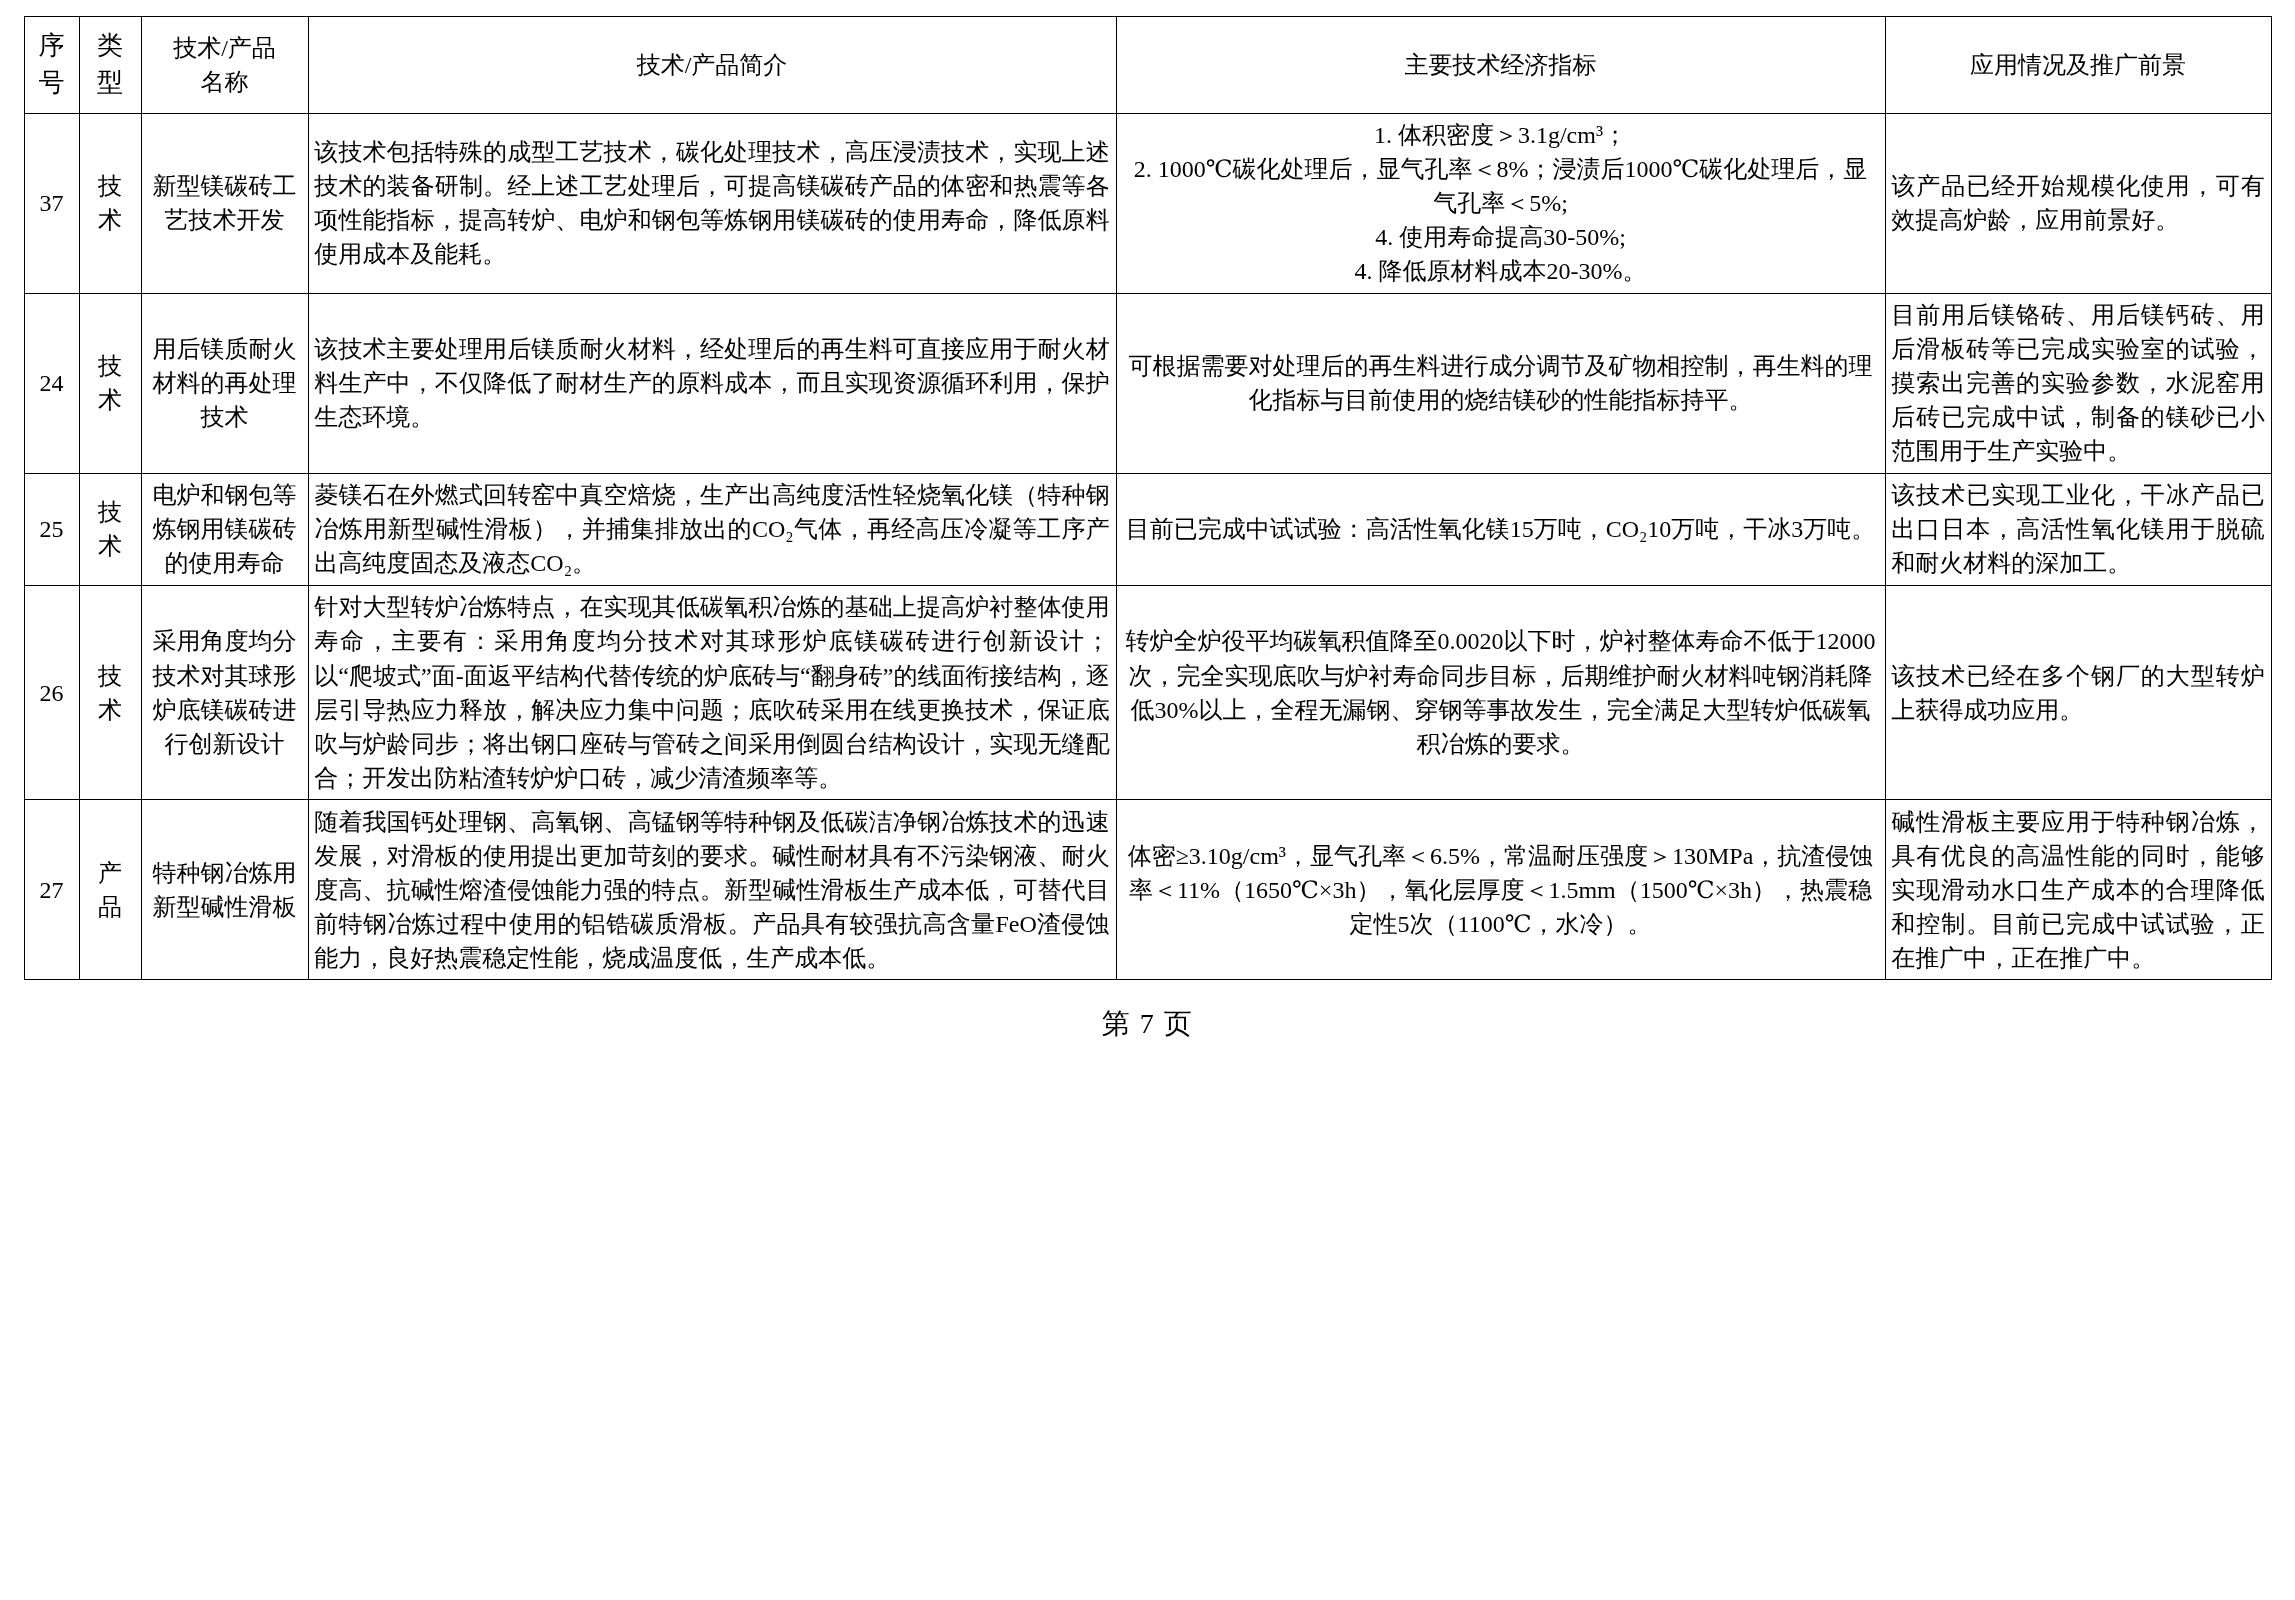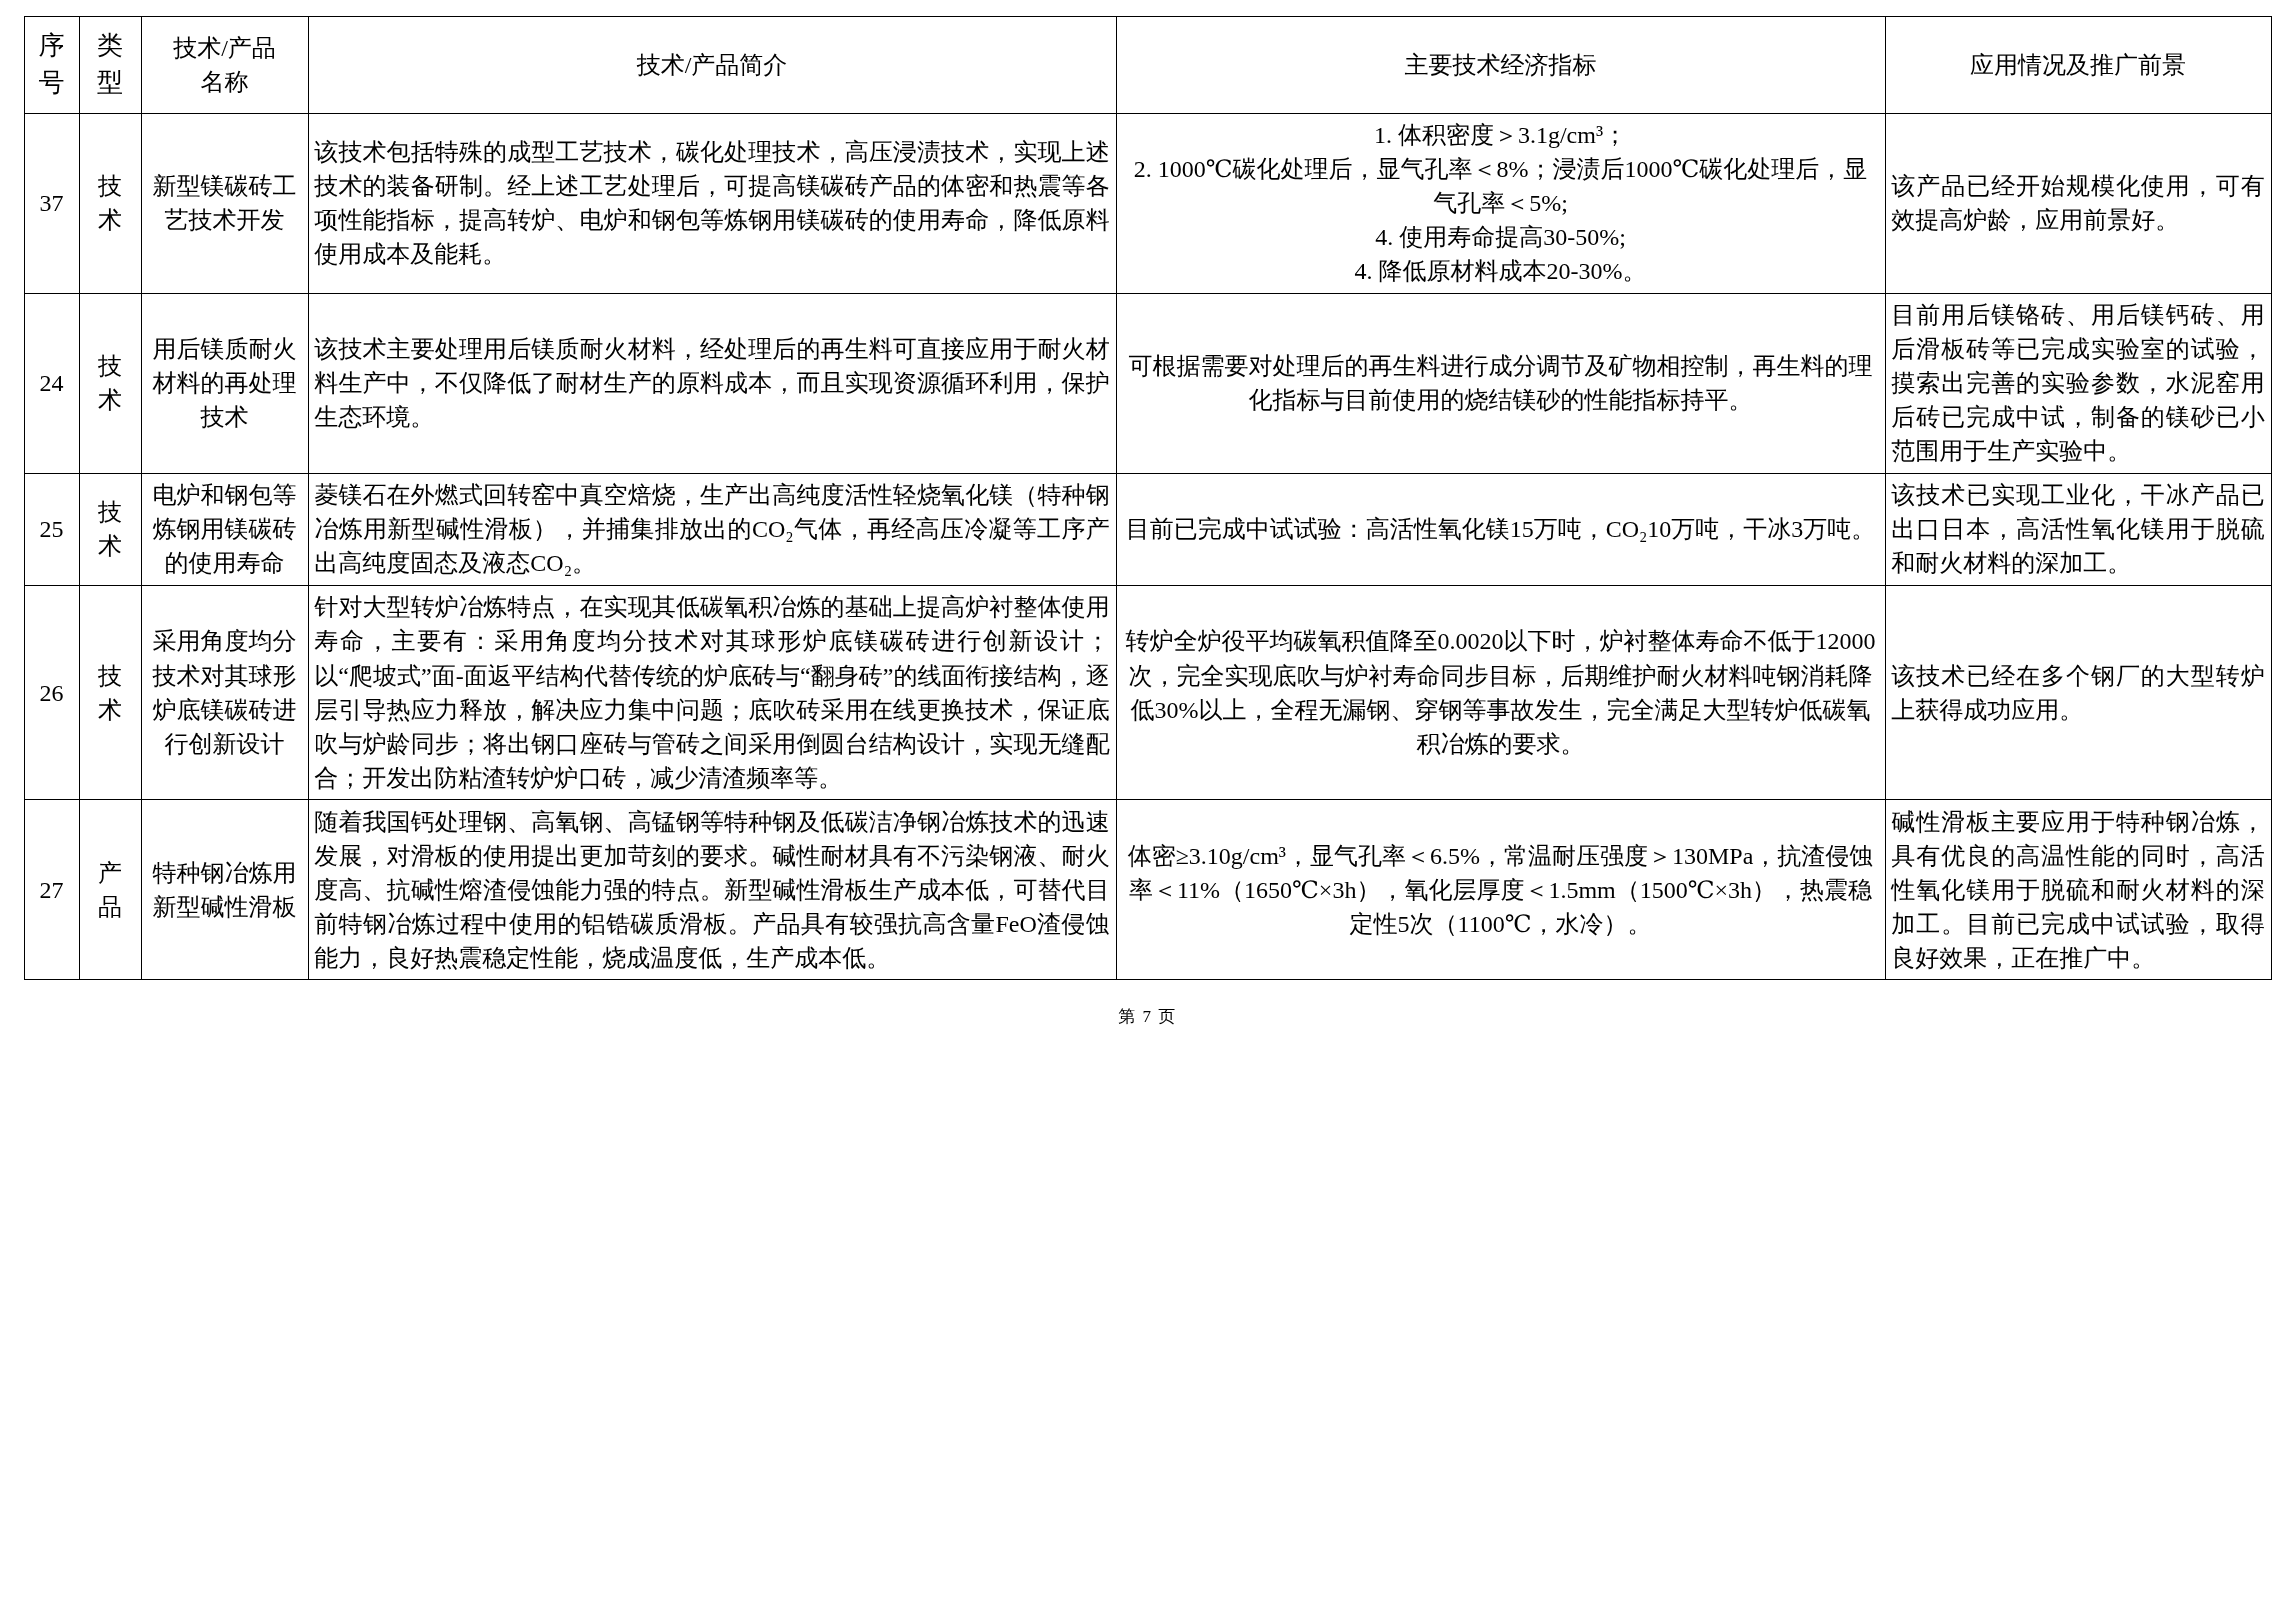--- a/index.html
+++ b/index.html
@@ -105,21 +105,21 @@
     font-size: 24px;
     line-height: 1.5;
     padding: 7.3px 7.3px;
     word-break: break-all;
   }
   .spec-line { display: block; }
 
   .footer {
     margin-top: 25px;
     text-align: center;
-    font-size: 17px;
+    font-size: 28px;
     letter-spacing: 1.5px;
     font-family: "Liberation Serif", "DejaVu Serif", serif;
   }
 </style>
 </head>
 <body>
 
 <div class="page">
 
   <table class="doc-table">
@@ -215,21 +215,21 @@
         <td class="seq-cell">27</td>
         <td class="type-cell">
           <span class="ch">产</span>
           <span class="ch">品</span>
         </td>
         <td class="name-cell">特种钢冶炼用新型碱性滑板</td>
         <td class="body-cell">随着我国钙处理钢、高氧钢、高锰钢等特种钢及低碳洁净钢冶炼技术的迅速发展，对滑板的使用提出更加苛刻的要求。碱性耐材具有不污染钢液、耐火度高、抗碱性熔渣侵蚀能力强的特点。新型碱性滑板生产成本低，可替代目前特钢冶炼过程中使用的铝锆碳质滑板。产品具有较强抗高含量FeO渣侵蚀能力，良好热震稳定性能，烧成温度低，生产成本低。</td>
         <td class="spec-cell">
           <span class="spec-line">体密≥3.10g/cm³，显气孔率＜6.5%，常温耐压强度＞130MPa，抗渣侵蚀率＜11%（1650℃×3h），氧化层厚度＜1.5mm（1500℃×3h），热震稳定性5次（1100℃，水冷）。</span>
         </td>
-        <td class="app-cell">碱性滑板主要应用于特种钢冶炼，具有优良的高温性能的同时，高活性氧化镁用于脱硫和耐火材料的深加工。目前已完成中试试验，取得良好效果，正在推广中。</td>
+        <td class="app-cell">碱性滑板主要应用于特种钢冶炼，具有优良的高温性能的同时，能够实现滑动水口生产成本的合理降低和控制。目前已完成中试试验，正在推广中，正在推广中。</td>
       </tr>
 
     </tbody>
   </table>
 
   <div class="footer">第 7 页</div>
 
 </div>
 
 

